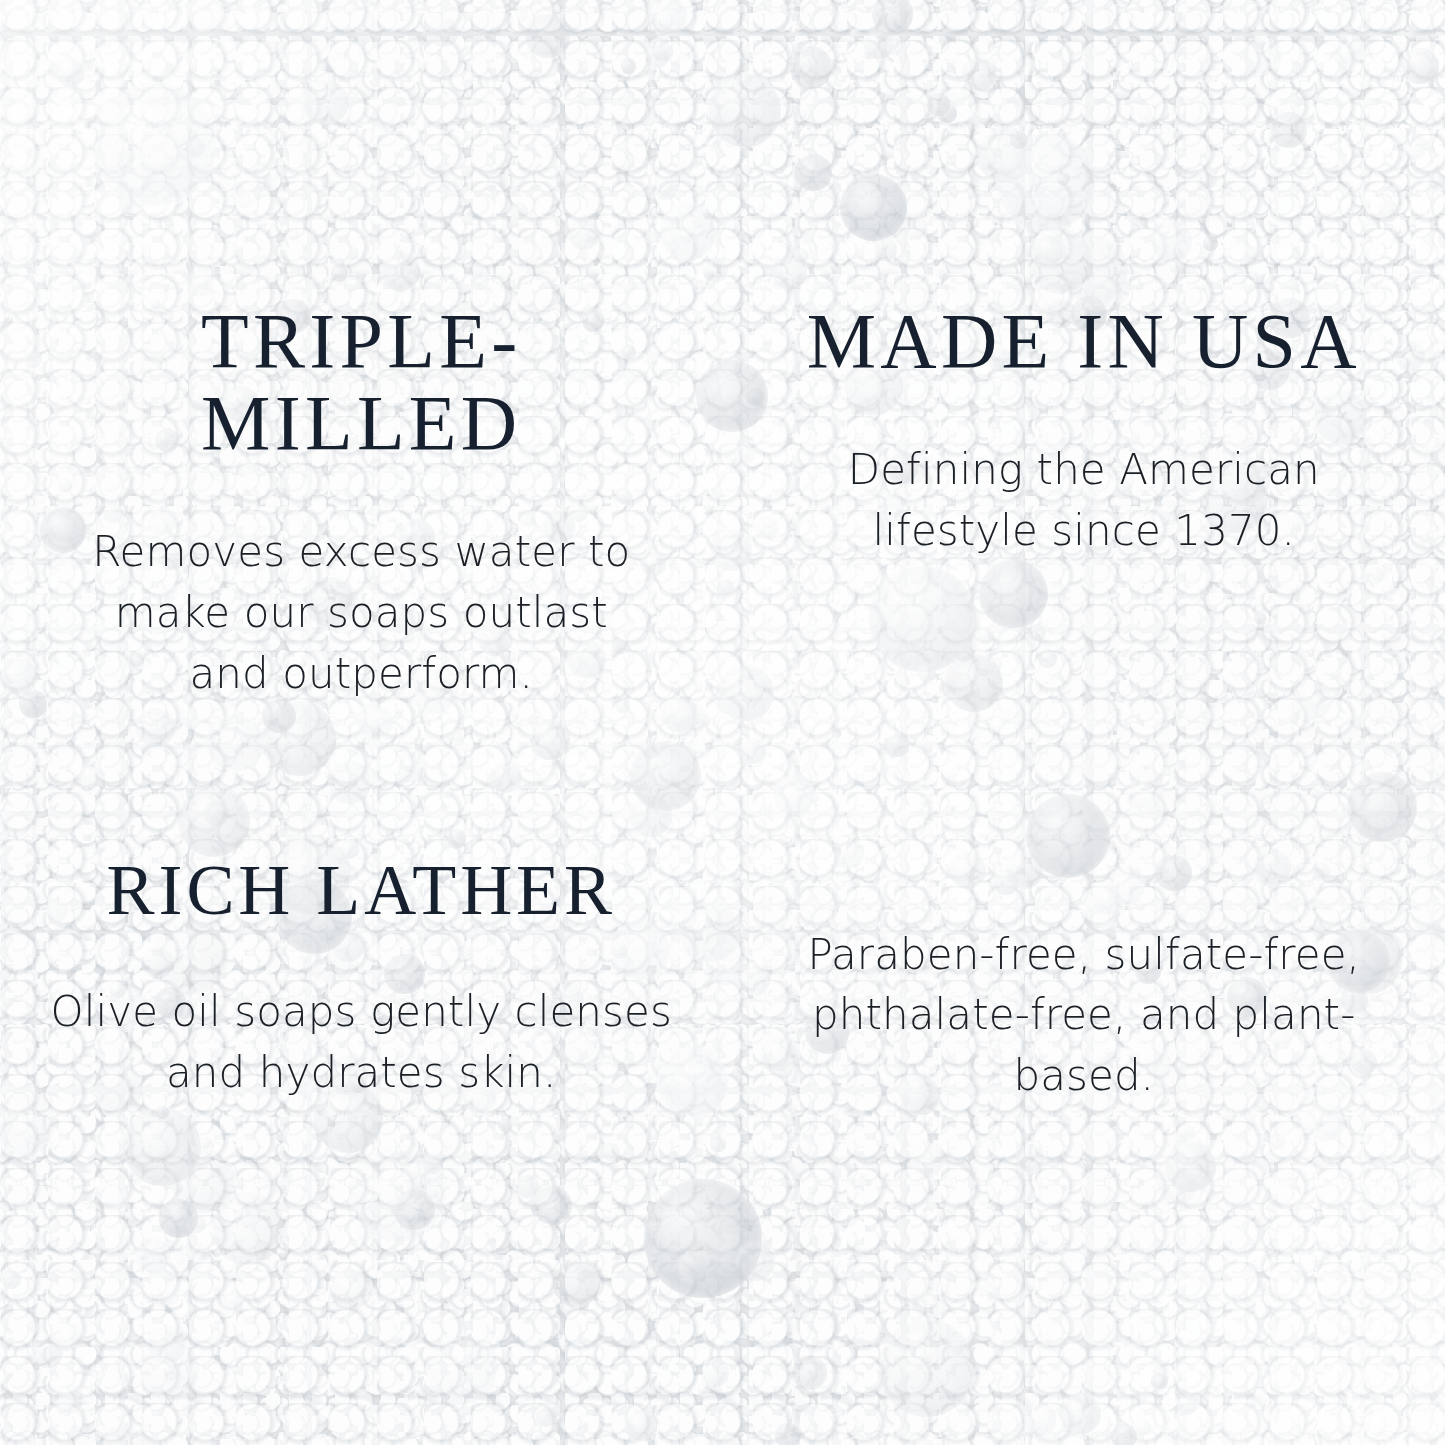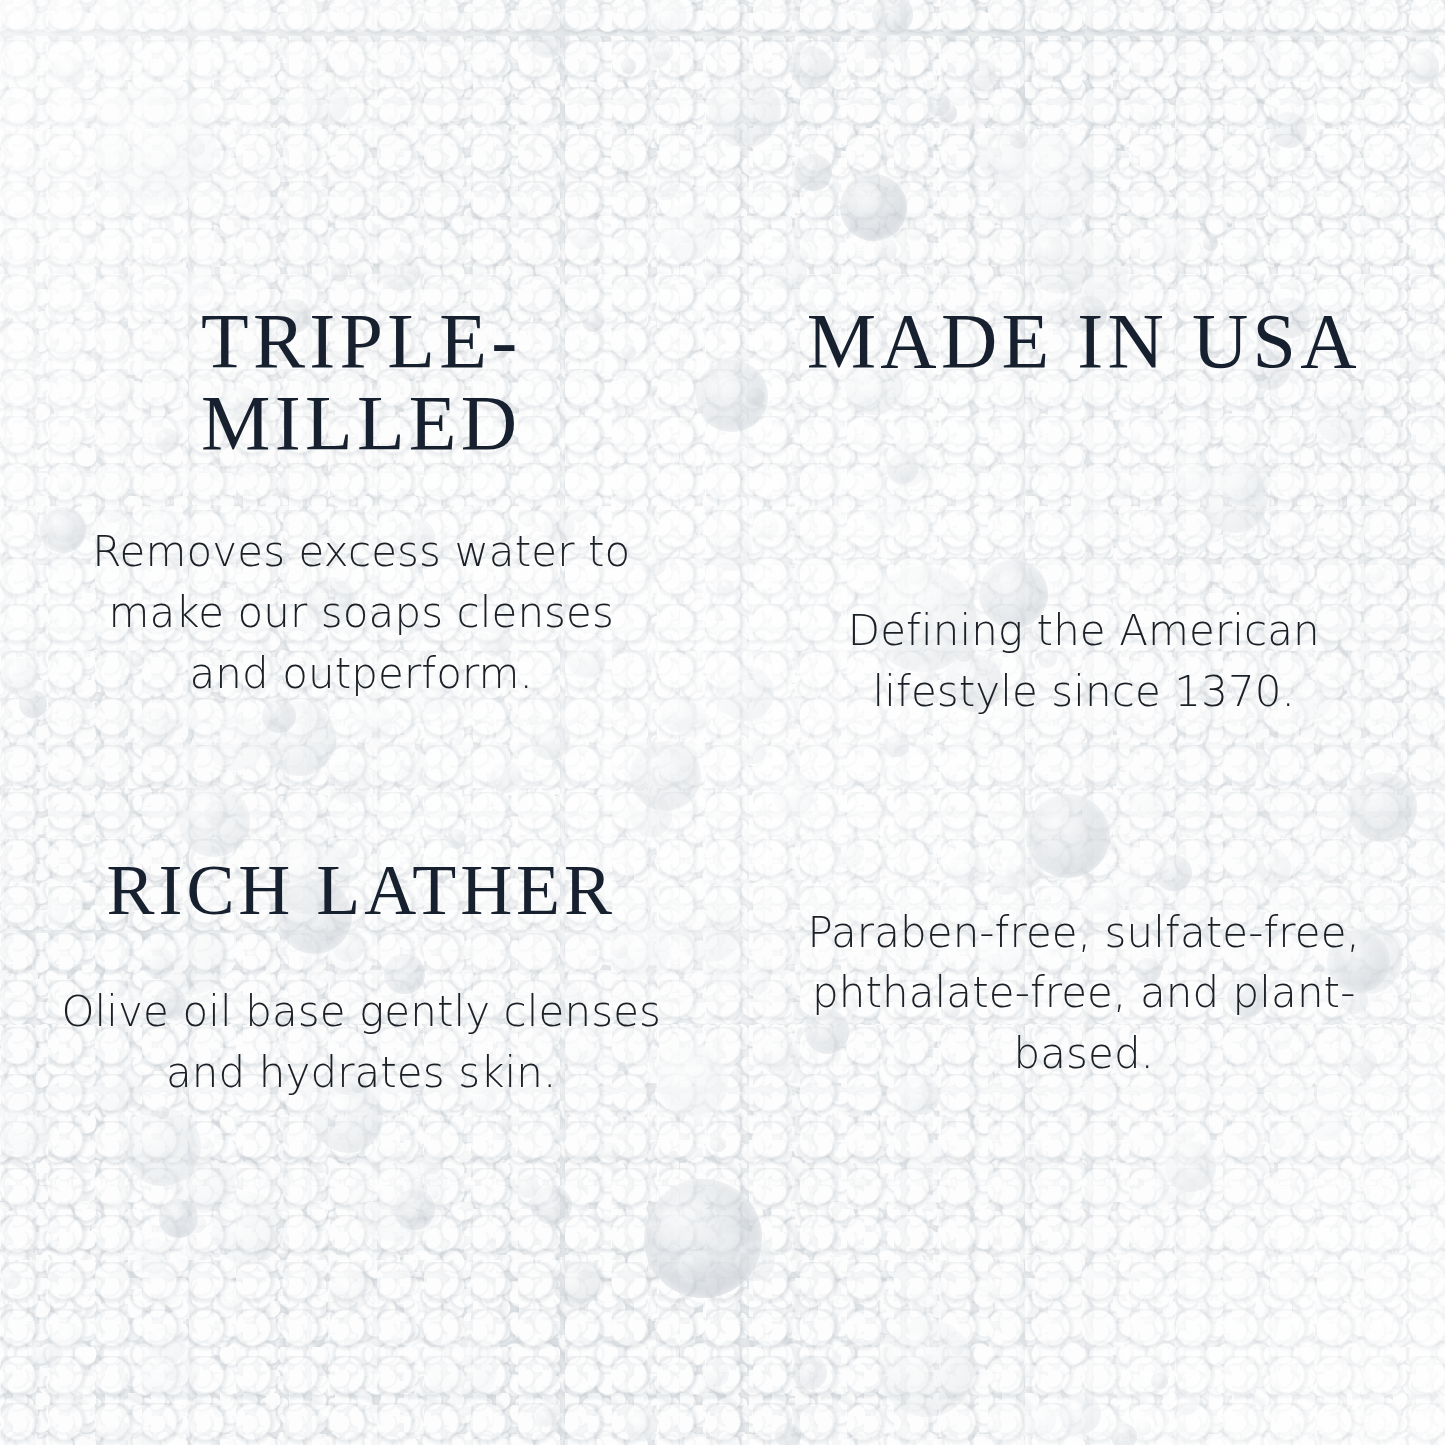--- a/index.html
+++ b/index.html
@@ -105,21 +105,21 @@
 
   .cell {
     position: relative;
     display: flex;
     flex-direction: column;
     align-items: center;
     box-sizing: border-box;
   }
 
   .cell.tl { padding: 300px 90px 0 90px; justify-content: flex-start; }
-  .cell.tr { padding: 300px 80px 0 80px; justify-content: space-between; }
+  .cell.tr { padding: 300px 80px 0 80px; justify-content: flex-start; }
   .cell.bl { padding: 130px 40px 0 40px; justify-content: flex-start; }
   .cell.br { padding: 130px 60px 0 60px; justify-content: flex-start; }
 
   .feature-title {
     margin: 0;
     font-family: "Liberation Serif", "DejaVu Serif", serif;
     color: #16202e;
     font-weight: 400;
     letter-spacing: 0.055em;
     line-height: 1.05;
@@ -141,21 +141,21 @@
     font-size: 42px;
     line-height: 1.45;
     text-align: center;
     letter-spacing: 0.002em;
     max-width: 620px;
   }
 
   .cell.tl .feature-desc { margin-top: 58px; max-width: 600px; }
   .cell.tr .feature-desc { margin-top: 58px; max-width: 540px; }
   .cell.bl .feature-desc { margin-top: 54px; max-width: 640px; }
-  .cell.br .feature-desc { margin-top: 50px; max-width: 580px; }
+  .cell.br .feature-desc { margin-top: 72px; max-width: 580px; }
 </style>
 </head>
 <body>
 
 <div id="stage">
 
   <div class="foam-base"></div>
   <div class="foam-micro"></div>
   <div class="foam-micro2"></div>
   <div id="bubble-layer" style="position: absolute; inset: 0px;">
@@ -676,31 +676,31 @@
       <div class="bubble dark" style="width: 7.3px; height: 7.3px; left: 715.3px; top: 614.2px; opacity: 0.7;"></div>
       <div class="bubble" style="width: 73.8px; height: 73.8px; left: 707.6px; top: 73.7px; opacity: 0.61;"></div>
       <div class="bubble" style="width: 31px; height: 31px; left: 396.5px; top: 752.4px; opacity: 0.4;"></div>
     </div>
   <div class="foam-sheen"></div>
 
   <div class="grid">
 
     <div class="cell tl">
       <h2 class="feature-title">TRIPLE-MILLED</h2>
-      <p class="feature-desc">Removes excess water to make our soaps clenses and outperform.</p>
+      <p class="feature-desc">Removes excess water to make our soaps outlast and outperform.</p>
     </div>
 
     <div class="cell tr">
       <h2 class="feature-title">MADE IN USA</h2>
       <p class="feature-desc">Defining the American lifestyle since 1370.</p>
     </div>
 
     <div class="cell bl">
       <h2 class="feature-title">RICH LATHER</h2>
-      <p class="feature-desc">Olive oil base gently clenses and hydrates skin.</p>
+      <p class="feature-desc">Olive oil soaps gently clenses and hydrates skin.</p>
     </div>
 
     <div class="cell br">
       <p class="feature-desc">Paraben-free, sulfate-free, phthalate-free, and plant-based.</p>
     </div>
 
   </div>
 </div>
 
 </body></html>

